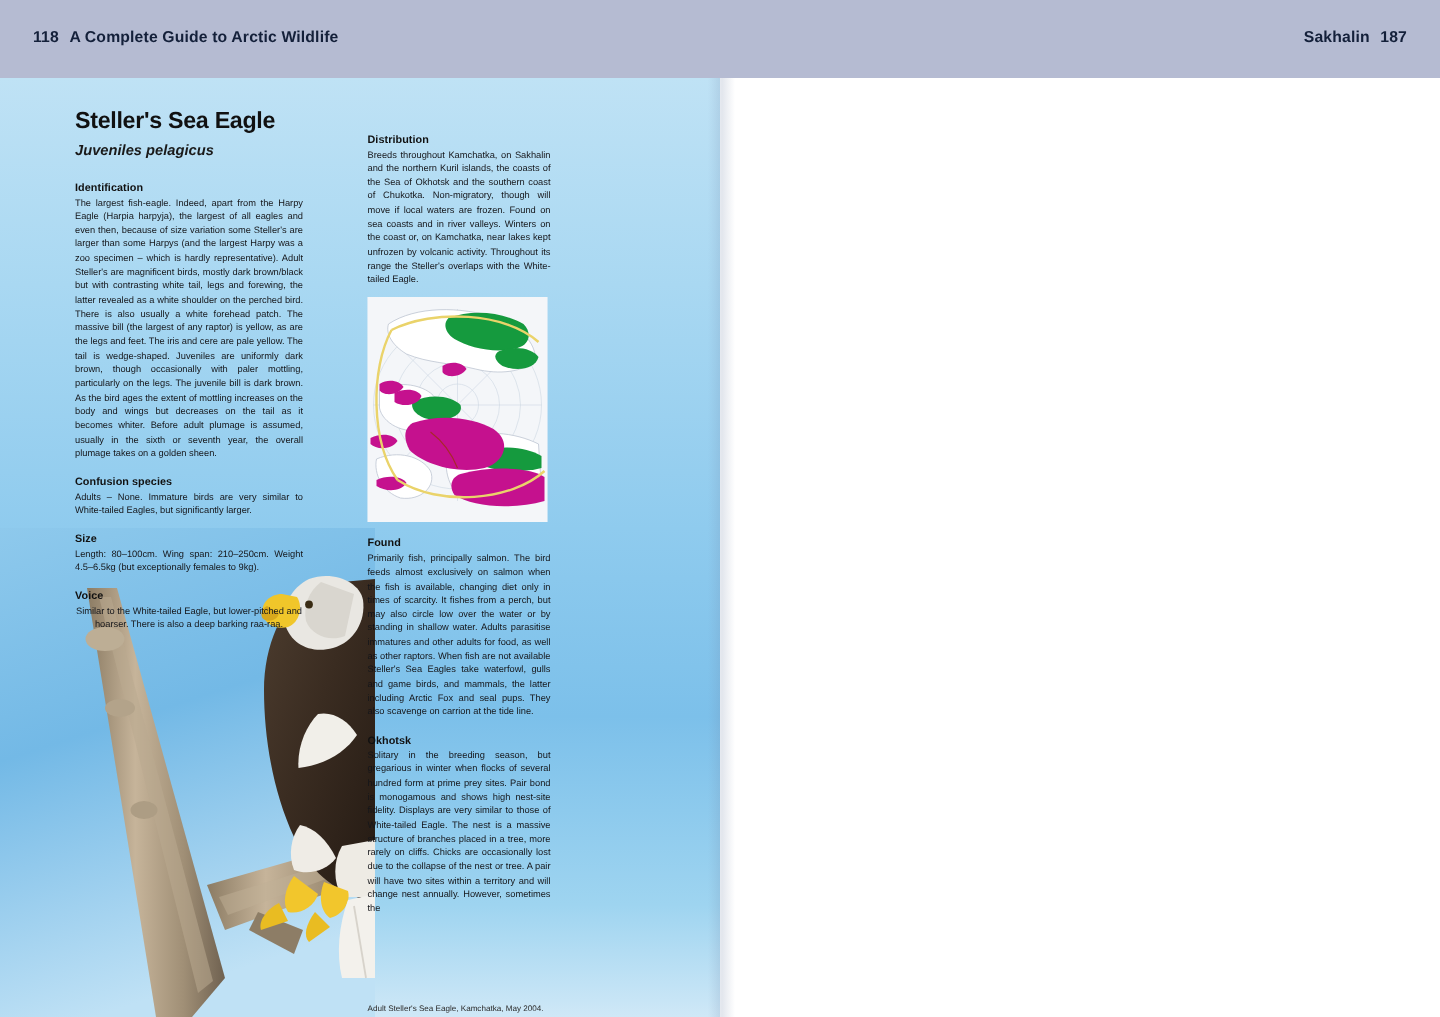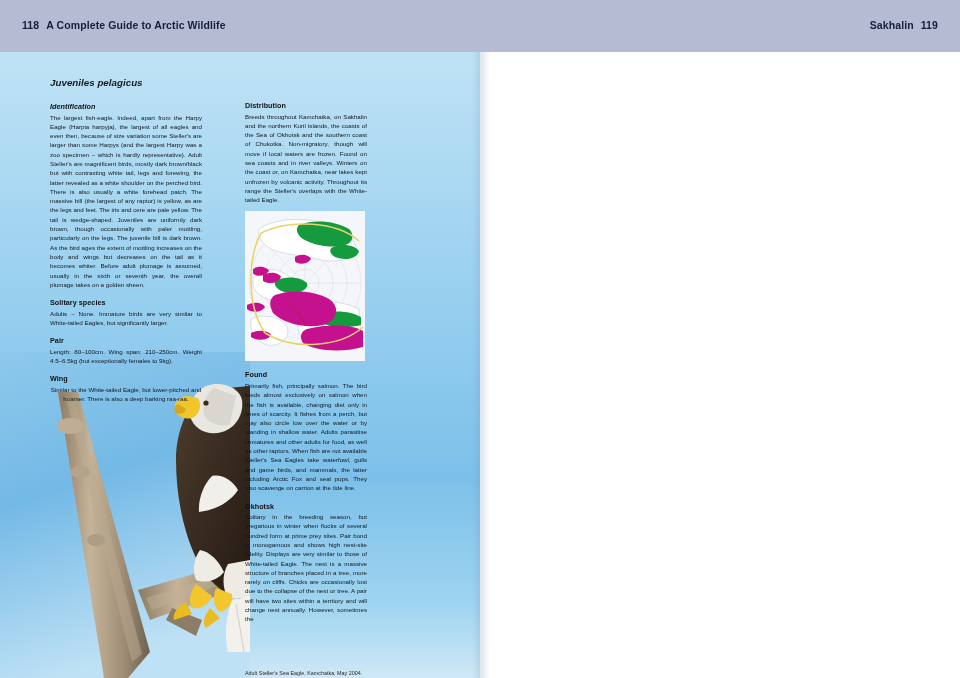--- a/index.html
+++ b/index.html
@@ -24,21 +24,21 @@
   .page-left{left:0;width:480px;
     background:linear-gradient(180deg,#bfe2f5 0%,#a9d8f2 22%,#8fcbee 48%,#7cc0ea 68%,#9ed4f0 88%,#cfe8f7 100%);}
   .page-right{left:480px;width:480px;background:#ffffff;}
   .gutter{position:absolute;left:472px;top:52px;width:18px;height:626px;
     background:linear-gradient(90deg,rgba(120,140,170,0) 0%,rgba(110,130,165,.16) 42%,rgba(110,130,165,.20) 52%,rgba(120,140,170,0) 100%);}
 
   
   .sp-title{font-size:15.5px;font-weight:bold;color:#111;letter-spacing:-.2px;}
   .sp-latin{font-size:9.8px;font-style:italic;font-weight:bold;color:#1a1a1a;margin-top:5px;}
   .sec-h{font-size:7.2px;font-weight:bold;color:#111;margin:9px 0 1.5px 0;letter-spacing:.05px;}
-  .sec-h.first{margin-top:14px;font-style:italic;}
+  .sec-h.first{margin-top:14px;}
   .body{font-size:6.2px;line-height:1.5;color:#15161a;text-align:justify;}
   .body.center{text-align:center;}
   .caption{font-size:5.4px;line-height:1.55;color:#2a2a2a;}
 
   
   .col{position:absolute;width:152px;}
   #col1{left:50px;top:20px;}
   #col2{left:245px;top:36px;width:122px;}
 
   
@@ -60,21 +60,21 @@
 
 <div class="spread">
 
   <div class="headband"></div>
 
   <div class="runhead left">
     <span class="num">118</span><span>A Complete Guide to Arctic Wildlife</span>
   </div>
 
   <div class="runhead right">
-    <span>Sakhalin</span><span class="num">119</span>
+    <span>Sakhalin</span><span class="num">187</span>
   </div>
 
   <div class="page page-left">
 
     <div class="photo" id="photo-steller">
       <svg viewBox="0 0 250 326" width="250" height="326" preserveAspectRatio="none">
         <defs>
           <linearGradient id="skyg" x1="0" y1="0" x2="0.25" y2="1">
             <stop offset="0%" stop-color="#8ec9ec"></stop>
             <stop offset="45%" stop-color="#73b9e6"></stop>
@@ -124,37 +124,38 @@
         <path d="M216 236 C212 246 214 256 220 260 C228 258 234 250 232 242 Z" fill="#f2c62c"></path>
         <path d="M186 250 C178 254 172 262 174 268 L192 262 Z" fill="#e9bc22"></path>
         <path d="M210 256 C204 264 202 272 206 276 L220 266 Z" fill="#e9bc22"></path>
 
         <path d="M232 248 C226 264 224 284 228 300 L250 300 L250 244 Z" fill="#f3f1ec"></path>
         <path d="M236 252 L244 300" stroke="#d7d3cb" stroke-width="1.2" fill="none"></path>
       </svg>
     </div>
 
     <div class="col" id="col1">
+      <div class="sp-title">Steller's Sea Eagle</div>
       <div class="sp-latin">Juveniles pelagicus</div>
 
       <div class="sec-h first">Identification</div>
       <div class="body">The largest fish-eagle. Indeed, apart from the Harpy Eagle (Harpia harpyja), the largest of all eagles and even then, because of size variation some Steller's are larger than some Harpys (and the largest Harpy was a zoo specimen – which is hardly representative). Adult Steller's are magnificent birds, mostly dark brown/black but with contrasting white tail, legs and forewing, the latter revealed as a white shoulder on the perched bird. There is also usually a white forehead patch. The massive bill (the largest of any raptor) is yellow, as are the legs and feet. The iris and cere are pale yellow. The tail is wedge-shaped. Juveniles are uniformly dark brown, though occasionally with paler mottling, particularly on the legs. The juvenile bill is dark brown. As the bird ages the extent of mottling increases on the body and wings but decreases on the tail as it becomes whiter. Before adult plumage is assumed, usually in the sixth or seventh year, the overall plumage takes on a golden sheen.</div>
 
-      <div class="sec-h">Solitary species</div>
+      <div class="sec-h">Confusion species</div>
       <div class="body">Adults – None. Immature birds are very similar to White-tailed Eagles, but significantly larger.</div>
 
-      <div class="sec-h">Pair</div>
+      <div class="sec-h">Size</div>
       <div class="body">Length: 80–100cm. Wing span: 210–250cm. Weight 4.5–6.5kg (but exceptionally females to 9kg).</div>
 
-      <div class="sec-h">Wing</div>
+      <div class="sec-h">Voice</div>
       <div class="body center">Similar to the White-tailed Eagle, but lower-pitched and hoarser. There is also a deep barking raa-raa.</div>
     </div>
 
     <div class="col" id="col2">
-      <div class="sec-h" style="margin-top:13px">Distribution</div>
+      <div class="sec-h" style="margin-top:0">Distribution</div>
       <div class="body">Breeds throughout Kamchatka, on Sakhalin and the northern Kuril islands, the coasts of the Sea of Okhotsk and the southern coast of Chukotka. Non-migratory, though will move if local waters are frozen. Found on sea coasts and in river valleys. Winters on the coast or, on Kamchatka, near lakes kept unfrozen by volcanic activity. Throughout its range the Steller's overlaps with the White-tailed Eagle.</div>
 
       <div class="map-wrap">
         <svg class="map-svg" viewBox="0 0 120 150">
           <rect x="0" y="0" width="120" height="150" fill="#f4f6f9"></rect>
 
           <g stroke="#cdd6e2" stroke-width="0.4" fill="none">
             <circle cx="60" cy="72" r="14"></circle>
               <circle cx="60" cy="72" r="28"></circle>
             <circle cx="60" cy="72" r="42"></circle>

